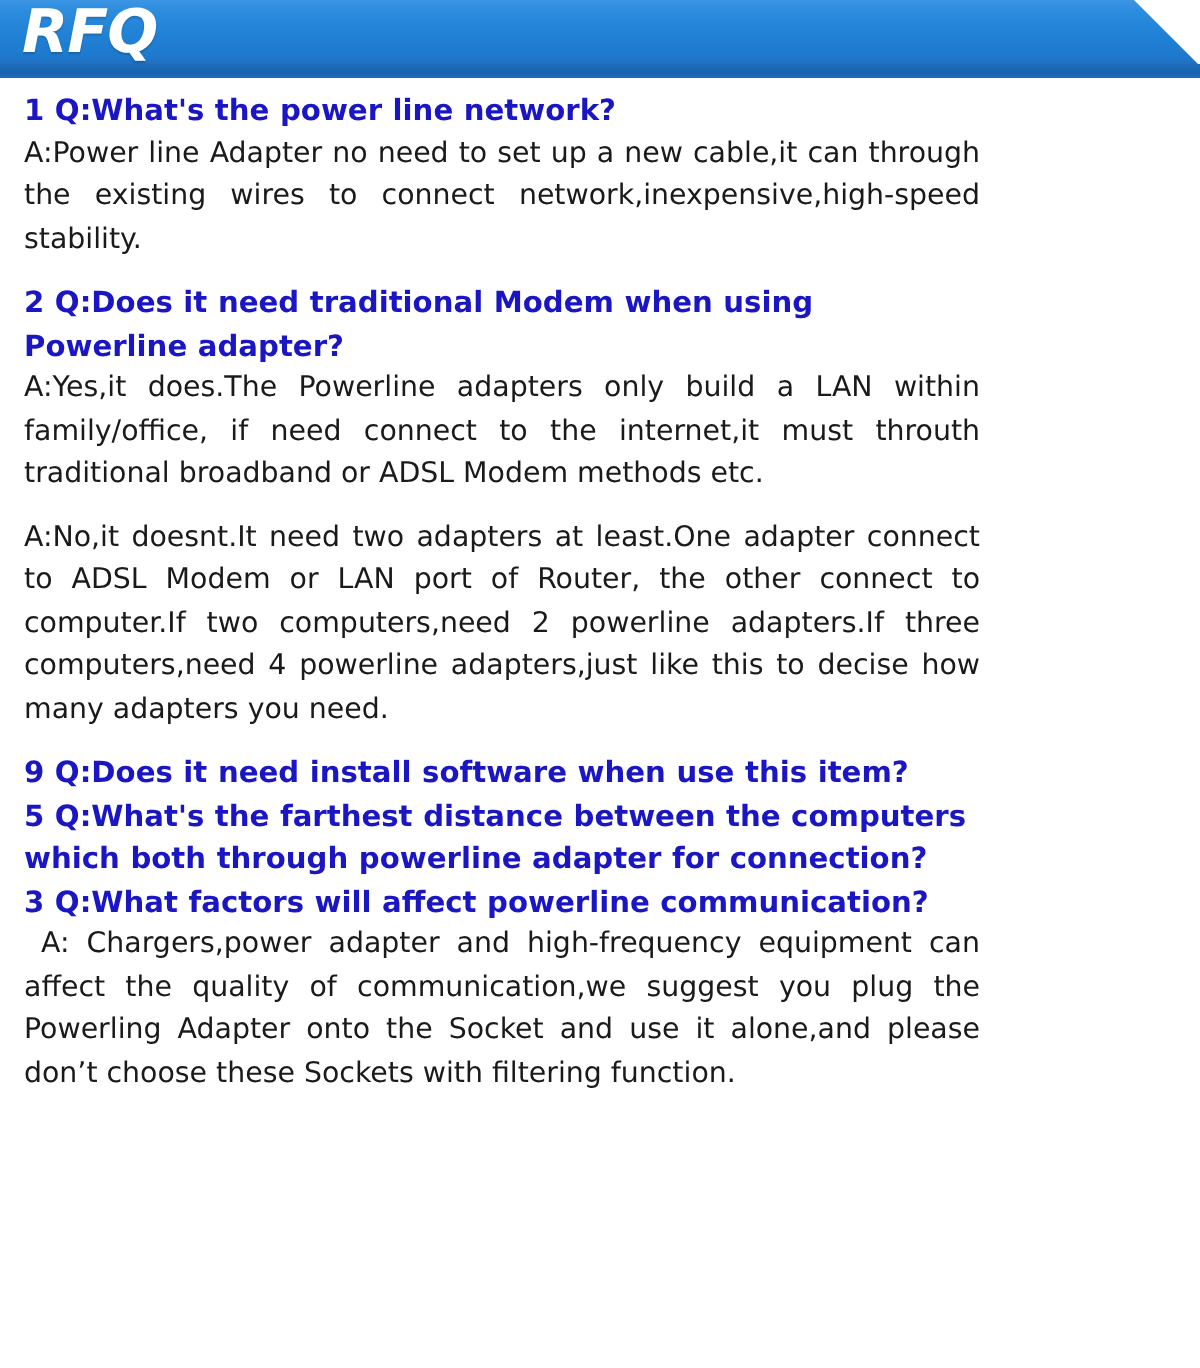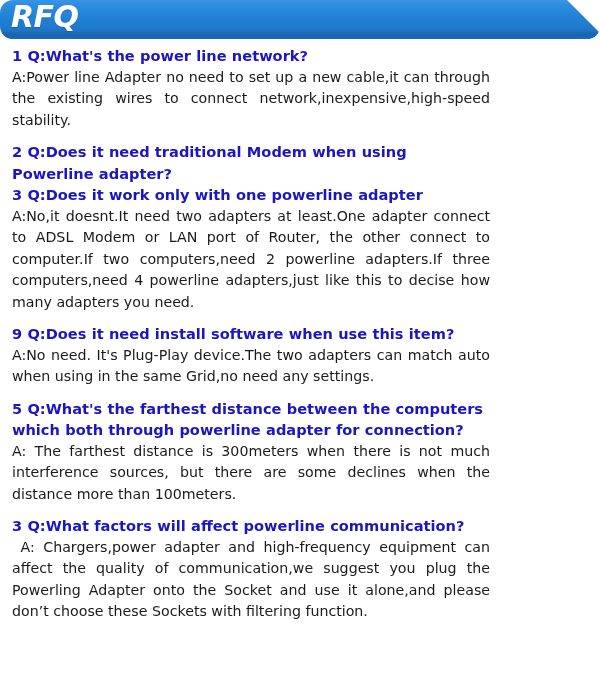--- a/index.html
+++ b/index.html
@@ -13,21 +13,20 @@
     font-family: "DejaVu Sans", sans-serif;
     overflow: hidden;
   }
 
   
   #banner {
     position: relative;
     width: 600px;
     height: 39px;
     overflow: hidden;
-    border-radius: 13px;
   }
   #banner-shape {
     position: absolute;
     inset: 0;
     background: linear-gradient(to bottom,
         #3b95e3 0%,
         #2b8bdd 16%,
         #2181d6 46%,
         #1e79cc 72%,
         #1f6fc0 83%,
@@ -110,35 +109,33 @@
 
 <div id="faq">
 
   <div class="faq-item">
     <p class="q">1 Q:What's the power line network?</p>
     <p class="a">A:Power line Adapter no need to set up a new cable,it can through the existing wires to connect network,inexpensive,high-speed stability.</p>
   </div>
 
   <div class="faq-item">
     <p class="q">2 Q:Does it need traditional Modem when using Powerline adapter?</p>
+    <p class="a">A:Yes,it does.The Powerline adapters only build a LAN within family/office, if need connect to the internet,it must throuth traditional broadband or ADSL Modem methods etc.</p>
   </div>
 
   <div class="faq-item">
-    <p class="q">3 Q:Does it work only with one powerline adapter</p>
     <p class="a">A:No,it doesnt.It need two adapters at least.One adapter connect to ADSL Modem or LAN port of Router, the other connect to computer.If two computers,need 2 powerline adapters.If three computers,need 4 powerline adapters,just like this to decise how many adapters you need.</p>
   </div>
 
   <div class="faq-item">
     <p class="q">9 Q:Does it need install software when use this item?</p>
-    <p class="a">A:No need. It's Plug-Play device.The two adapters can match auto when using in the same Grid,no need any settings.</p>
   </div>
 
   <div class="faq-item">
     <p class="q">5 Q:What's the farthest distance between the computers which both through powerline adapter for connection?</p>
-    <p class="a">A: The farthest distance is 300meters when there is not much interference sources, but there are some declines when the distance more than 100meters.</p>
   </div>
 
   <div class="faq-item">
     <p class="q">3 Q:What factors will affect powerline communication?</p>
     <p class="a last"> A: Chargers,power adapter and high-frequency equipment can affect the quality of communication,we suggest you plug the Powerling Adapter onto the Socket and use it alone,and please don’t choose these Sockets with filtering function.</p>
   </div>
 
 </div>
 
 </body></html>

